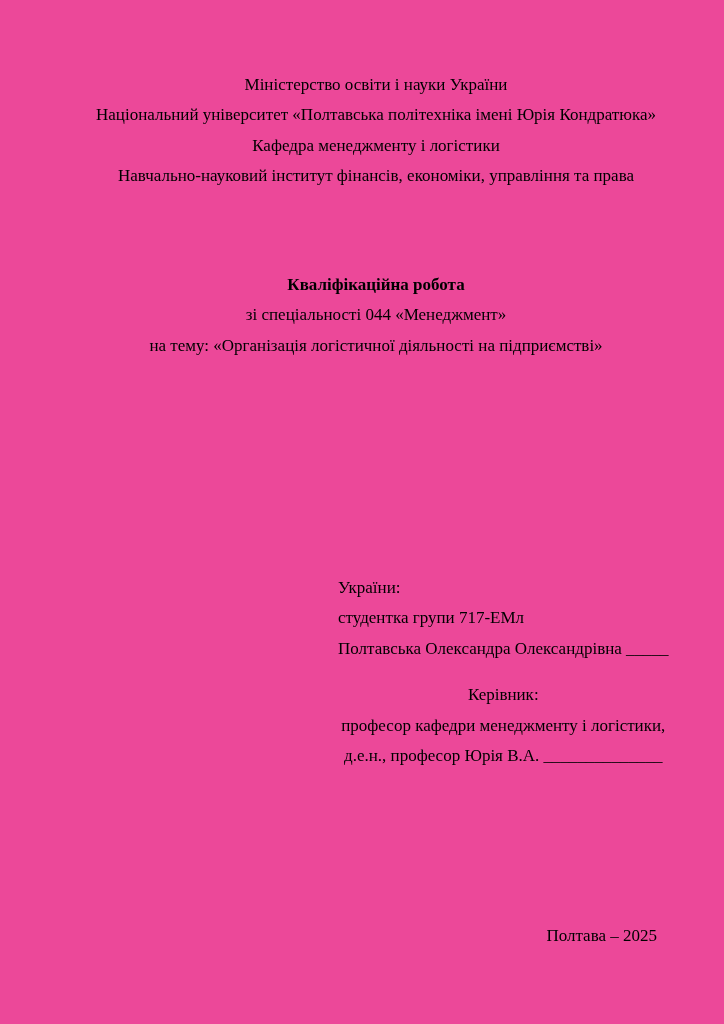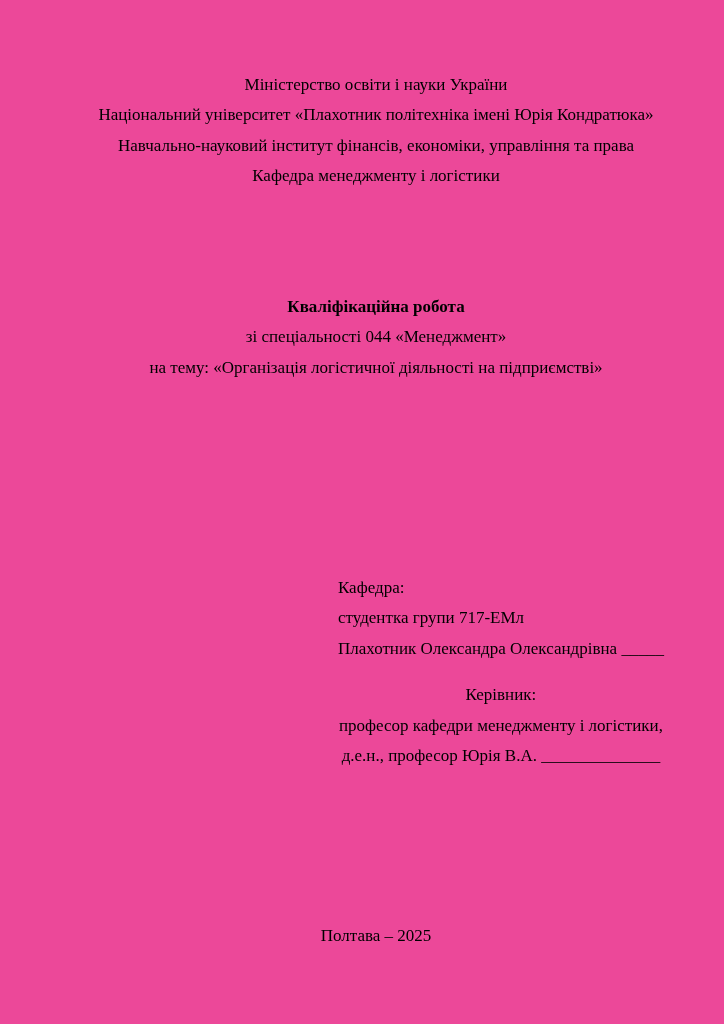--- a/index.html
+++ b/index.html
@@ -18,22 +18,22 @@
     line-height: 30.4px;
     overflow: hidden;
   }
   .center-block {
     position: absolute;
     left: 95px;
     width: 562px;
     text-align: center;
   }
   .header-block { top: 70px; }
-  .title-block  { top: 292px; }
-  .footer-block { top: 921px; }
+  .title-block  { top: 270px; }
+  .footer-block { top: 921px; text-align: right; }
   .line {
     white-space: nowrap;
   }
   .title-heading {
     font-weight: bold;
     white-space: nowrap;
   }
   .signature-block {
     position: absolute;
     left: 338px;
@@ -45,36 +45,36 @@
     text-align: center;
   }
 </style>
 </head>
 <body>
 
 <div class="page">
 
   <div class="center-block header-block">
     <div class="line">Міністерство освіти і науки України</div>
-    <div class="line">Національний університет «Плахотник політехніка імені Юрія Кондратюка»</div>
+    <div class="line">Національний університет «Полтавська політехніка імені Юрія Кондратюка»</div>
+    <div class="line">Кафедра менеджменту і логістики</div>
     <div class="line">Навчально-науковий інститут фінансів, економіки, управління та права</div>
-    <div class="line">Кафедра менеджменту і логістики</div>
   </div>
 
   <div class="center-block title-block">
     <div class="title-heading">Кваліфікаційна робота</div>
     <div class="line">зі спеціальності 044 «Менеджмент»</div>
     <div class="line">на тему: «Організація логістичної діяльності на підприємстві»</div>
   </div>
 
   <div class="signature-block">
     <div class="executor-group">
-      <div class="line">Кафедра:</div>
+      <div class="line">України:</div>
       <div class="line">студентка групи 717-ЕМл</div>
-      <div class="line">Плахотник Олександра Олександрівна _____</div>
+      <div class="line">Полтавська Олександра Олександрівна _____</div>
     </div>
     <div class="supervisor-group">
       <div class="line">Керівник:</div>
       <div class="line">професор кафедри менеджменту і логістики,</div>
       <div class="line">д.е.н., професор Юрія В.А. ______________</div>
     </div>
   </div>
 
   <div class="center-block footer-block">
     <div class="line">Полтава – 2025</div>

